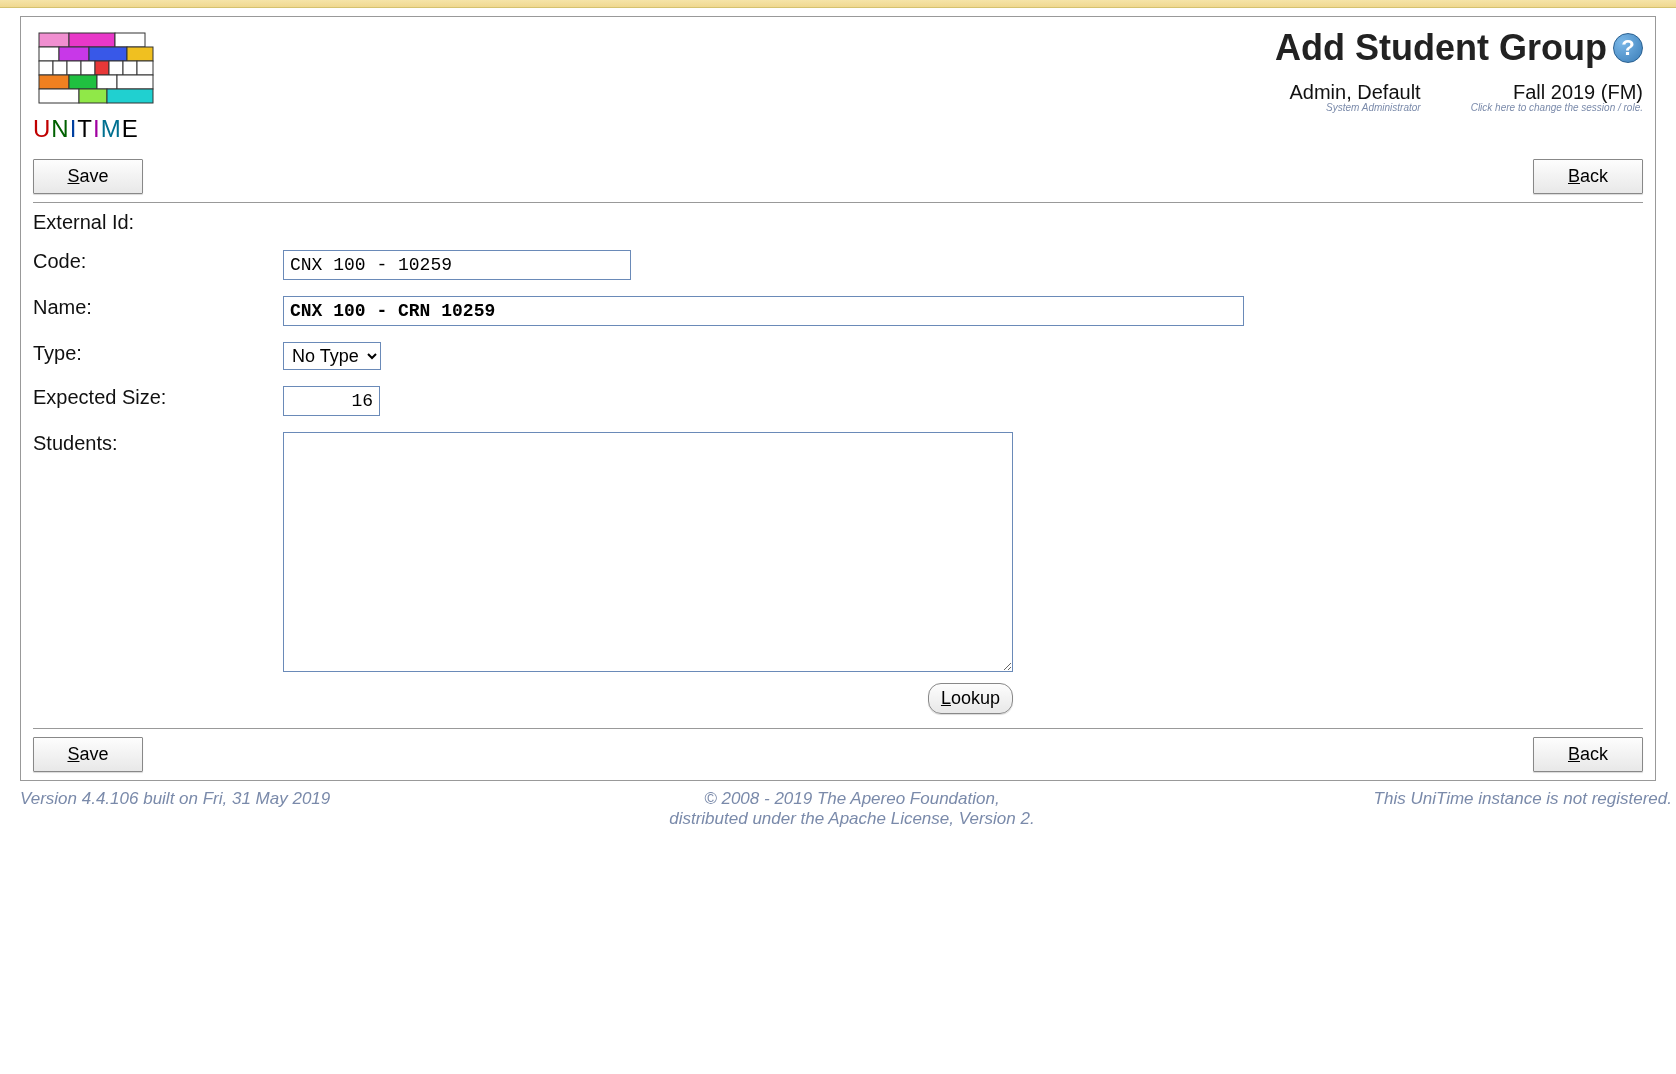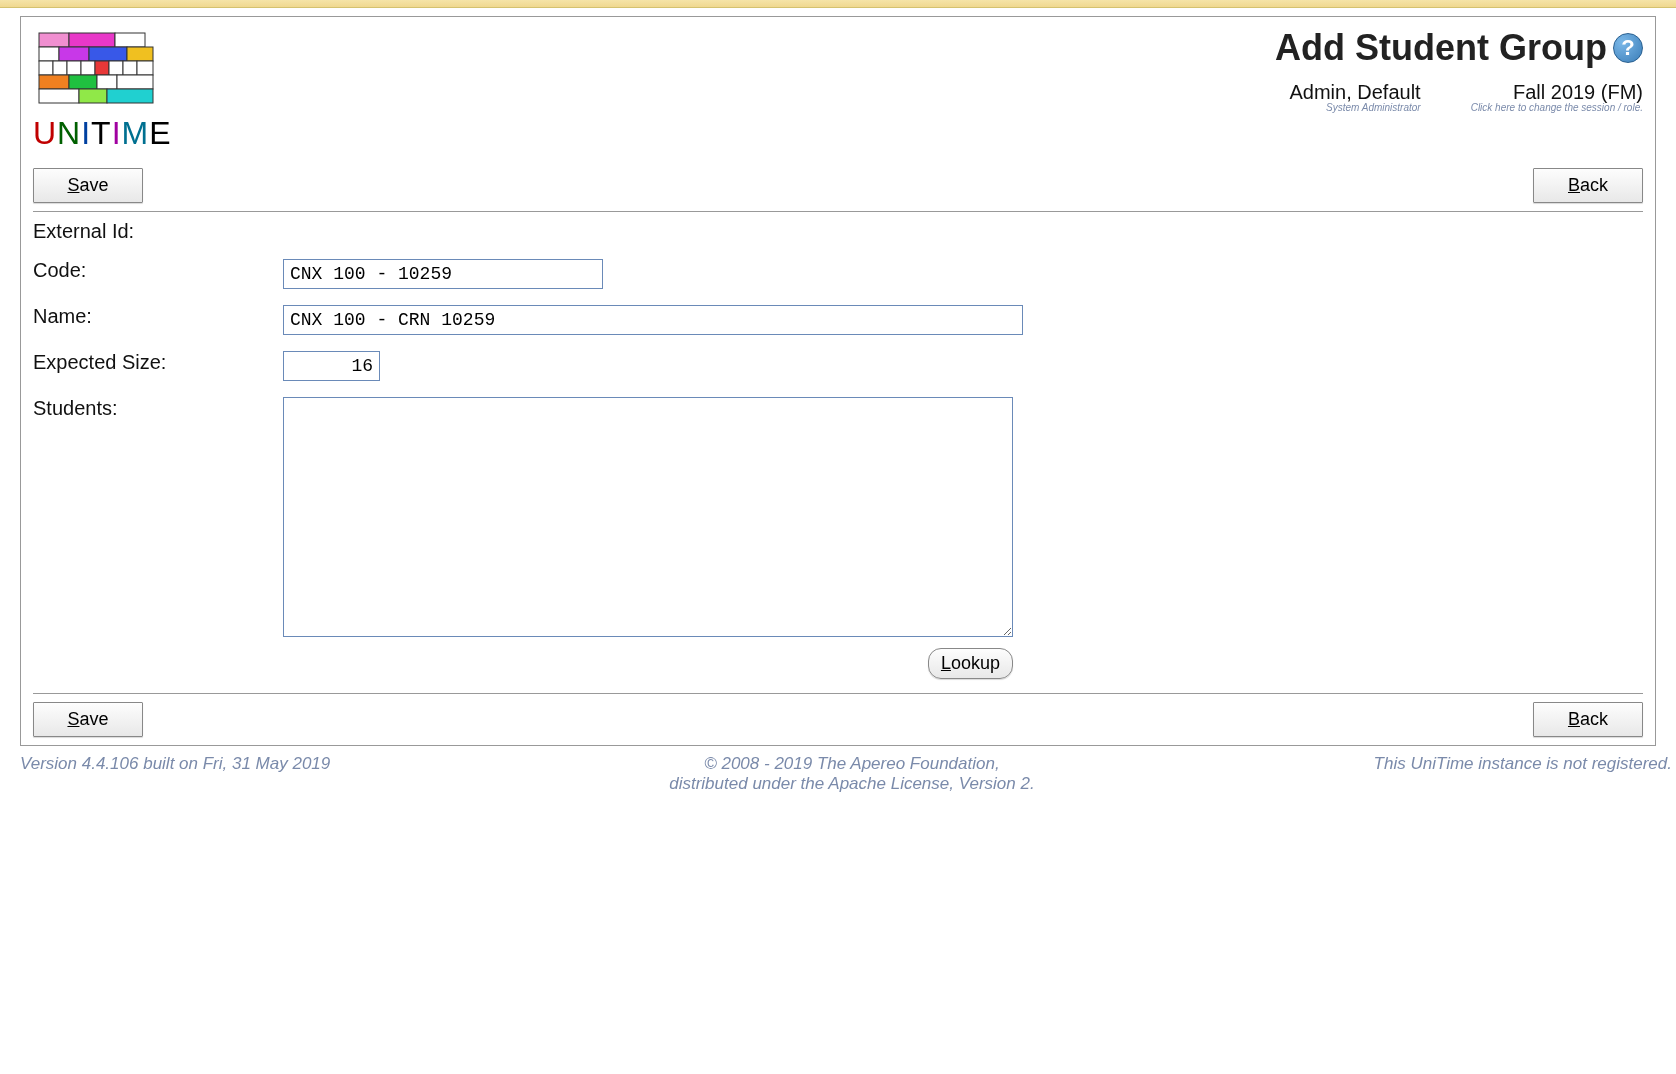--- a/index.html
+++ b/index.html
@@ -33,21 +33,21 @@
       display: flex;
       flex-direction: column;
       gap: 8px;
     }
     .logo-blocks {
       width: 130px;
       height: 80px;
     }
     .logo-text {
       font-family: "Comic Sans MS", cursive, sans-serif;
-      font-size: 32px;
+      font-size: 24px;
       letter-spacing: 1px;
     }
     .logo-text .u1 { color: #c00000; }
     .logo-text .n1 { color: #006000; }
     .logo-text .i1 { color: #0040a0; }
     .logo-text .t1 { color: #000000; }
     .logo-text .i2 { color: #a000a0; }
     .logo-text .m1 { color: #007090; }
     .logo-text .e1 { color: #000000; }
     .header-right {
@@ -131,22 +131,22 @@
       font-size: 20px;
       color: #111;
     }
     input[type=text], textarea, select {
       font-family: "Courier New", monospace;
       font-size: 18px;
       border: 1px solid #6a8ab8;
       padding: 4px 6px;
       background: #fff;
     }
-    .input-code { width: 320px; }
-    .input-name { width: 740px; }
+    .input-code { width: 348px; }
+    .input-name { width: 961px; font-weight: bold; }
     .input-size { width: 97px; text-align: right; font-family: Arial, sans-serif; font-size: 18px;}
     .select-type { font-family: Arial, sans-serif; font-size: 18px; padding: 2px 4px; }
     .textarea-students {
       width: 730px;
       height: 240px;
       resize: both;
       font-family: Arial, sans-serif;
     }
     .lookup-row {
       padding: 6px 0;
@@ -248,20 +248,28 @@
         <input type="text" class="input-code" value="CNX 100 - 10259" style="">
       </td>
     </tr>
     <tr>
       <td class="label">Name:</td>
       <td>
         <input type="text" class="input-name" value="CNX 100 - CRN 10259" style="">
       </td>
     </tr>
     <tr>
+      <td class="label">Type:</td>
+      <td>
+        <select class="select-type">
+          <option>No Type</option>
+        </select>
+      </td>
+    </tr>
+    <tr>
       <td class="label">Expected Size:</td>
       <td>
         <input type="text" class="input-size" value="16" style="">
       </td>
     </tr>
     <tr>
       <td class="label">Students:</td>
       <td>
         <div class="students-cell-inner">
           <textarea class="textarea-students" style=""></textarea>

